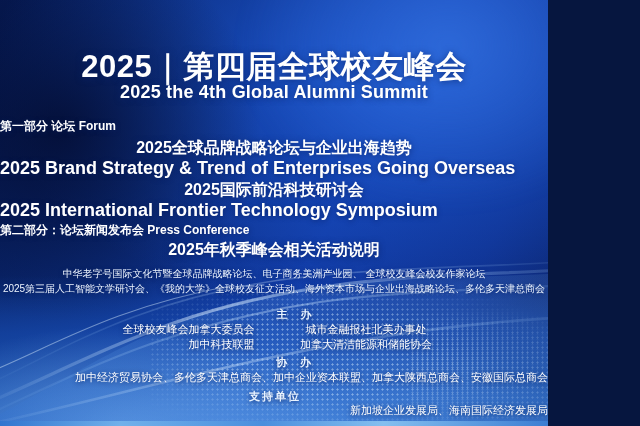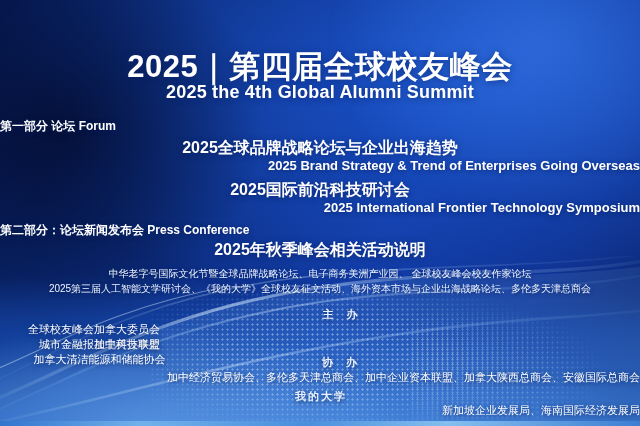--- a/index.html
+++ b/index.html
@@ -2,21 +2,21 @@
 <html><head>
 <meta charset="utf-8">
 <style>
   html, body {
     margin: 0;
     padding: 0;
     background: #06163f;
   }
   #poster {
     position: relative;
-    width: 640px;
+    width: 548px;
     height: 426px;
     overflow: hidden;
     font-family: "Liberation Sans", "DejaVu Sans", sans-serif;
     background:
       radial-gradient(ellipse 120% 90% at 72% 18%, #1a52c8 0%, rgba(26,82,200,0) 62%),
       linear-gradient(118deg, #061a54 0%, #0b2a78 30%, #113aa3 58%, #0e2f8c 80%, #0a2060 100%);
     user-select: none;
   }
 
   
@@ -92,22 +92,22 @@
     text-shadow: 0 1px 5px rgba(8,30,95,0.7);
   }
   .row-zh {
     position: absolute; left: 0; right: 0;
     text-align: center;
     font-size: 16px; font-weight: bold; color: #ffffff;
     text-shadow: 0 1px 6px rgba(8,30,95,0.75);
   }
   .row-en {
     position: absolute; left: 0; right: 0;
-    text-align: right;
-    font-size: 13px; font-weight: bold; color: #ffffff;
+    text-align: left;
+    font-size: 18px; font-weight: bold; color: #ffffff;
     text-shadow: 0 1px 5px rgba(8,30,95,0.7);
   }
 
   .fine-line {
     position: absolute; left: 0; right: 0;
     text-align: center;
     font-size: 10px; color: #eef5ff; font-weight: normal;
     text-shadow: 0 1px 4px rgba(8,30,95,0.8);
   }
 
@@ -122,21 +122,20 @@
     position: absolute; left: 0; right: 0;
     text-align: right;
     font-size: 11px; color: #ffffff;
     text-shadow: 0 1px 5px rgba(8,30,95,0.85);
   }
   .org-two-col {
     position: absolute; left: 0; right: 0;
     display: flex; justify-content: center;
     font-size: 11px; color: #ffffff;
     text-shadow: 0 1px 5px rgba(8,30,95,0.85);
-    flex-direction: column;
   }
   .org-col-a { width: 160px; text-align: right; padding-right: 12px; }
   .org-col-b { width: 175px; text-align: center; padding-left: 12px; }
 </style>
 </head>
 <body>
 
 <div id="poster">
 
   <div class="bg-layer glow-left-dark"></div>
@@ -199,17 +198,17 @@
       <div class="org-col-b">城市金融报社北美办事处</div>
     </div>
     <div class="org-two-col" style="top:337px;">
       <div class="org-col-a">加中科技联盟</div>
       <div class="org-col-b">加拿大清洁能源和储能协会</div>
     </div>
 
     <div class="org-head" style="top:355px;padding-left:39px;">协 办</div>
     <div class="org-line" style="top:370px;">加中经济贸易协会、多伦多天津总商会、加中企业资本联盟、加拿大陕西总商会、安徽国际总商会</div>
 
-    <div class="org-head" style="top:389px; letter-spacing:2px; text-indent:2px;">我的大学</div>
+    <div class="org-head" style="top:389px; letter-spacing:2px; text-indent:2px;">支持单位</div>
     <div class="org-line" style="top:403px;">新加坡企业发展局、海南国际经济发展局</div>
 
   </div>
 </div>
 
 </body></html>

